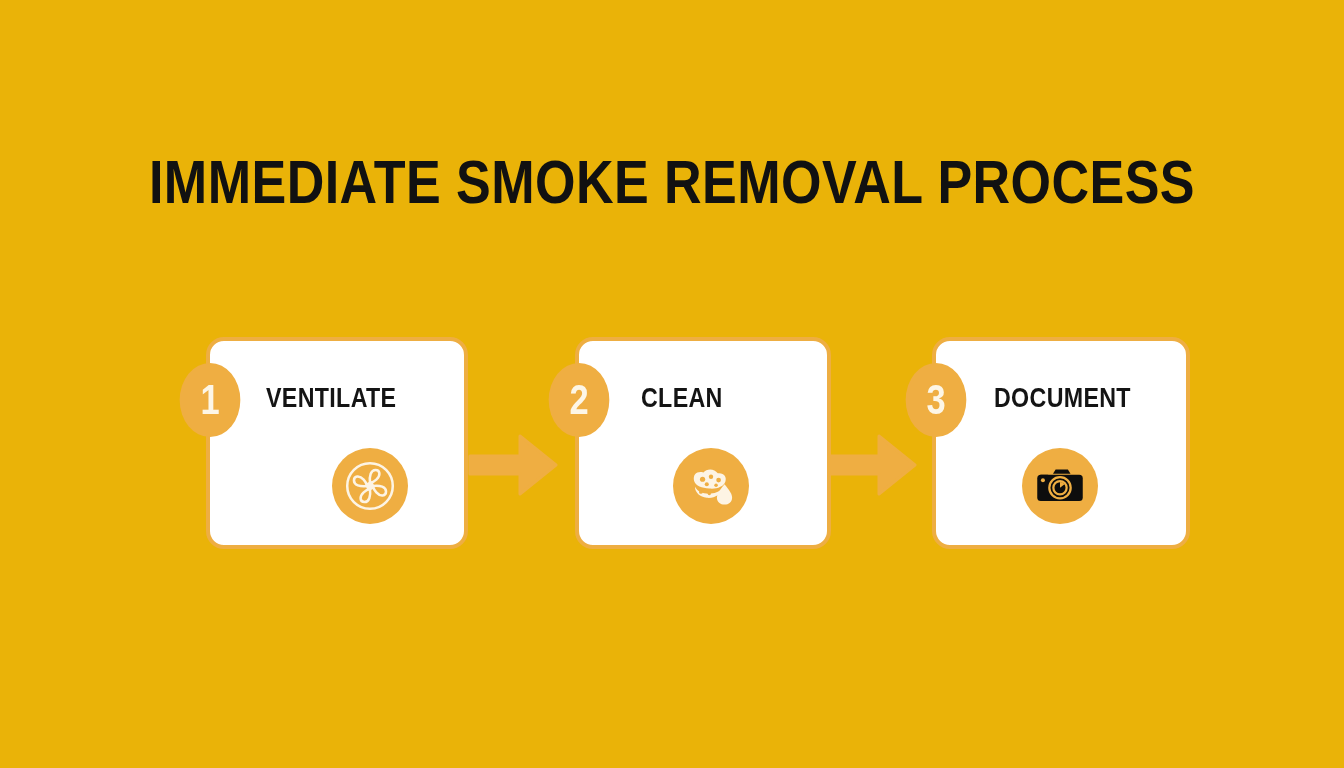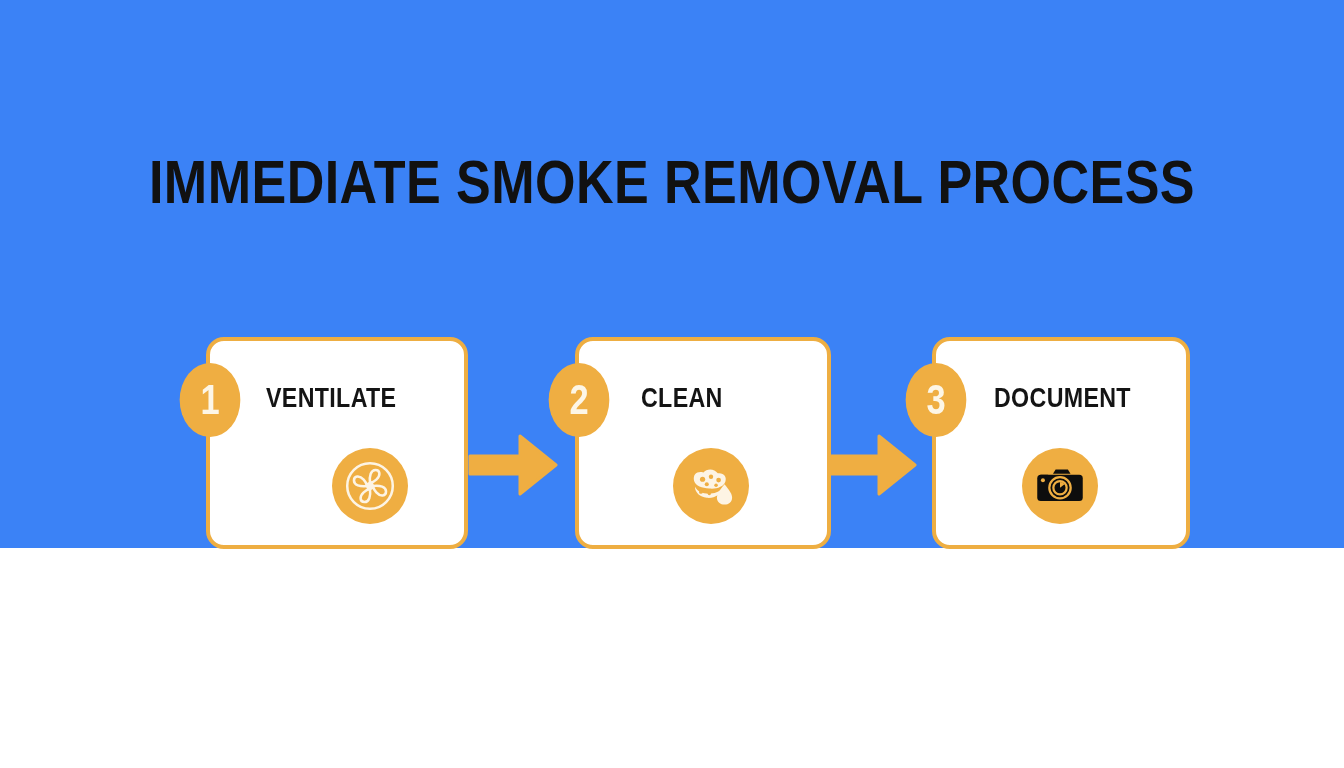--- a/index.html
+++ b/index.html
@@ -10,22 +10,22 @@
     width: 1344px;
     height: 768px;
     background: #ffffff;
     font-family: "Liberation Sans", sans-serif;
     overflow: hidden;
   }
 
   .canvas {
     position: relative;
     width: 1344px;
-    height: 548px;
-    background: #3b82f6;
+    height: 768px;
+    background: #eab308;
   }
 
   
   .title {
     position: absolute;
     left: 0;
     top: 146px;
     width: 1344px;
     text-align: center;
     font-family: "Liberation Sans Narrow", "Liberation Sans", sans-serif;

